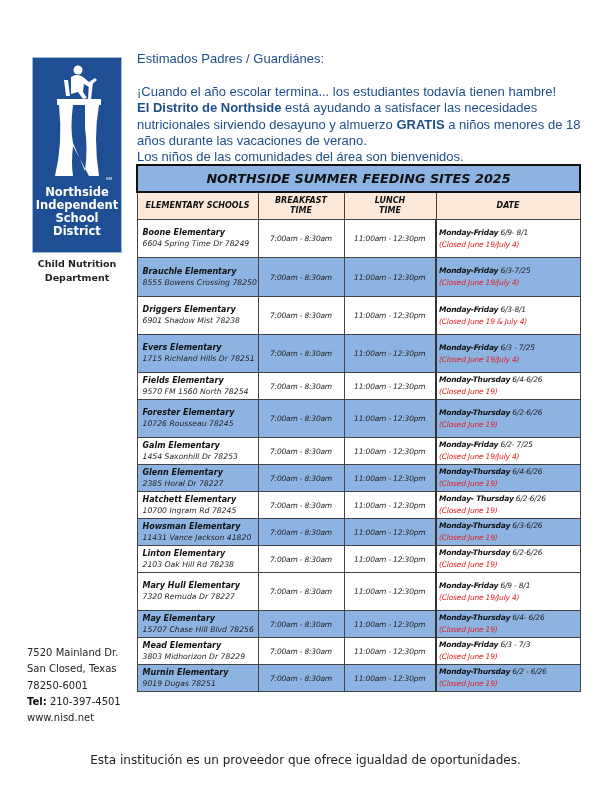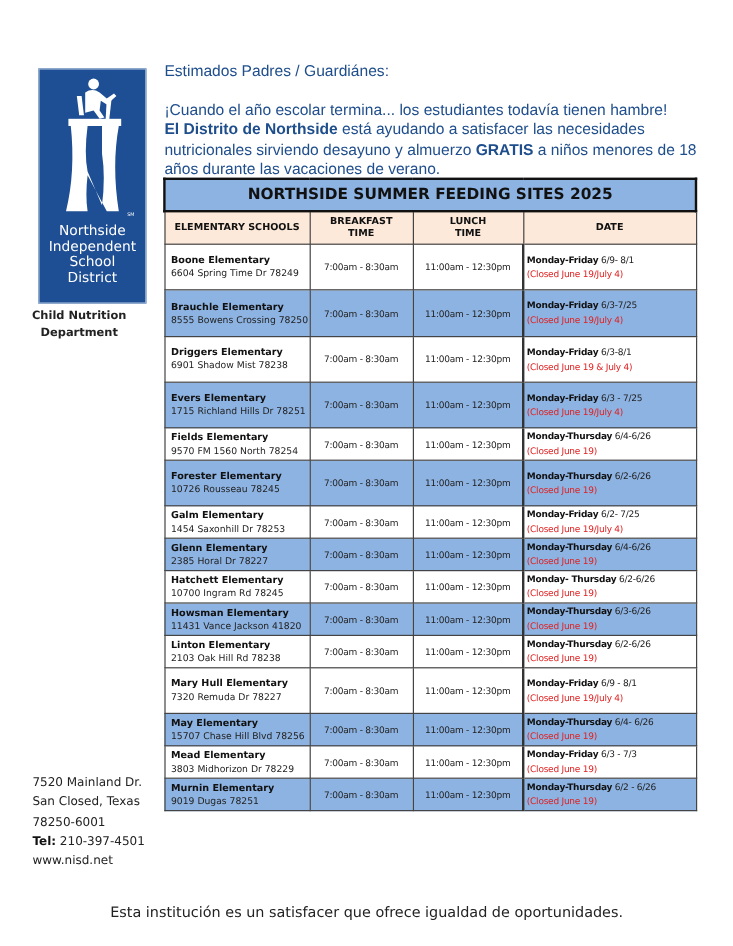--- a/index.html
+++ b/index.html
@@ -1,28 +1,28 @@
 <!DOCTYPE html>
 <html><head>
 <meta charset="utf-8">
 <style>
   html, body { margin:0; padding:0; }
   body { width:611px; height:788px; background:#ffffff; position:relative; overflow:hidden; font-family:"Liberation Sans", sans-serif; }
 
   .logo { position:absolute; left:32px; top:57px; width:90px; height:196px; background:#1e4e93; border:1px solid #9fb8d8; box-sizing:border-box; }
   .logo svg { position:absolute; left:0; top:0; }
-  .logo-text { position:absolute; left:0; right:0; top:128px; text-align:center; color:#fff; font-family:"DejaVu Sans", sans-serif; font-weight:normal; font-size:11.5px; line-height:13px; }
+  .logo-text { position:absolute; left:0; right:0; top:128px; text-align:center; color:#fff; font-family:"DejaVu Sans", sans-serif; font-weight:bold; font-size:11.5px; line-height:13px; }
   .logo-sm { position:absolute; right:9px; top:118px; color:#fff; font-size:4px; font-family:"DejaVu Sans", sans-serif; }
-  .dept { position:absolute; left:11px; top:257px; width:110px; text-align:center; font-family:"DejaVu Sans", sans-serif; font-weight:bold; font-size:9.5px; line-height:14px; color:#222; }
+  .dept { position:absolute; left:22px; top:257px; width:110px; text-align:center; font-family:"DejaVu Sans", sans-serif; font-weight:bold; font-size:9.5px; line-height:14px; color:#222; }
 
   .intro { position:absolute; left:137px; top:51px; width:450px; color:#1f4e8c; font-size:13px; line-height:16.2px; }
   .intro p { margin:0; }
   .intro .gap { height:17px; }
 
-  .table-wrap { position:absolute; left:136px; top:148px; width:443px; }
+  .table-wrap { position:absolute; left:136px; top:164px; width:443px;font-style:italic; }
   table { border-collapse:collapse; width:100%; table-layout:fixed; }
   .title-row td { background:#8db3e2; border:2px solid #111; height:25px; text-align:center; font-family:"DejaVu Sans", sans-serif; font-weight:bold; font-size:12.8px; color:#111; padding:0; }
   .head-row td { background:#fde9d9; border:1px solid #444; height:26px; text-align:center; font-family:"DejaVu Sans", sans-serif; font-weight:bold; font-size:8px; line-height:10px; color:#111; padding:0; }
   .data-row td { border:1px solid #444; padding:0; vertical-align:middle; }
   .data-row.blue td { background:#8db3e2; }
   .data-row.white td { background:#ffffff; }
   .c-school { padding-left:5px !important; }
   .school-name { font-family:"DejaVu Sans", sans-serif; font-weight:bold; font-size:8px; color:#111; line-height:11px; }
   .school-addr { font-family:"DejaVu Sans", sans-serif; font-size:7.7px; color:#222; line-height:12px; white-space:nowrap; }
   .c-time { text-align:center; font-family:"DejaVu Sans", sans-serif; font-size:7.5px; color:#222; letter-spacing:-0.2px; }
@@ -283,13 +283,13 @@
 </div>
 
 <div class="contact">
   <div>7520 Mainland Dr.</div>
   <div>San Closed, Texas</div>
   <div>78250-6001</div>
   <div><b>Tel:</b><span> 210-397-4501</span></div>
   <div>www.nisd.net</div>
 </div>
 
-<div class="footer">Esta institución es un satisfacer que ofrece igualdad de oportunidades.</div>
+<div class="footer">Esta institución es un proveedor que ofrece igualdad de oportunidades.</div>
 
 </body></html>

